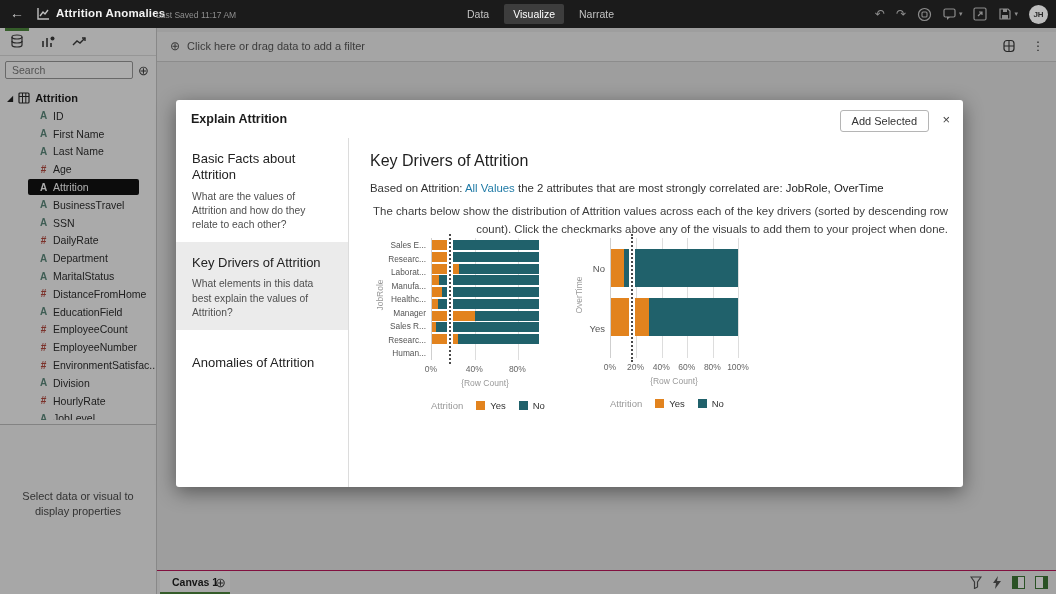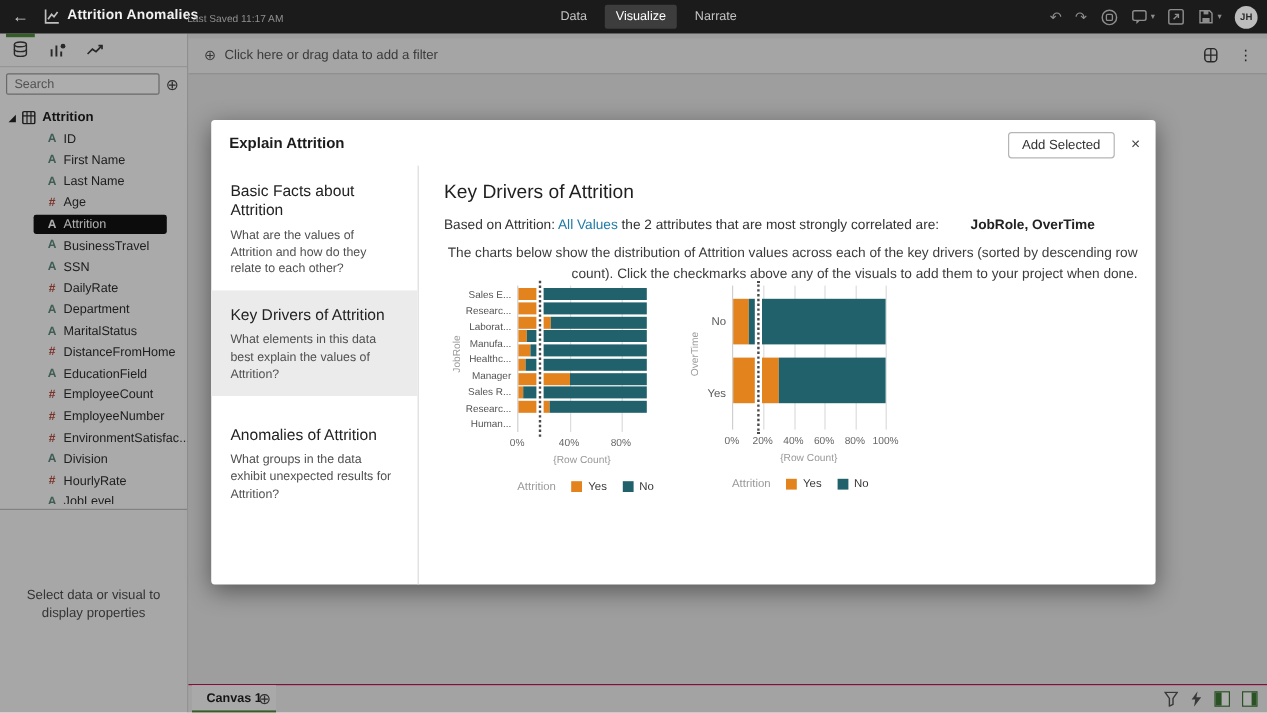--- a/index.html
+++ b/index.html
@@ -70,21 +70,21 @@
   .dlg-close { position:absolute; right:13px; top:12px; font-size:13px; color:#444; cursor:pointer; }
   .dlg-menu { position:absolute; left:0; top:38px; bottom:0; width:173px; border-right:1px solid #dcdcdc; }
   .mi { padding:13px 16px 10px 16px; cursor:pointer; }
   .mi.sel { background:#ebebeb; }
   .mi-title { font-size:13px; color:#222; line-height:1.25; margin-bottom:6px; }
   .mi-desc { font-size:10.3px; color:#4f4f4f; line-height:1.38; }
   .dlg-content { position:absolute; left:173px; top:38px; right:0; bottom:0; padding:14px 20px 0 21px; }
   .ct-title { font-size:16px; color:#1f1f1f; margin-bottom:12px; }
   .ct-p1 { font-size:11.4px; color:#333; margin-bottom:9px; }
   .ct-link { color:var(--link-blue,#1f7aa6); cursor:pointer; }
-  .ct-bold { font-weight:700; color:#222;margin-left:23px; }
+  .ct-bold { font-weight:400; color:#222; }
   .ct-p2 { font-size:11.4px; color:#3c3c3c; line-height:1.55; width:578px; margin-bottom:0;text-align:right; }
 
   
   .charts { display:flex; }
   .chart { position:relative; padding-left:15px; }
   .chart.c1 { margin-left:30px; }
   .ytitle { position:absolute; left:-20px; top:52px; width:60px; text-align:center; transform:rotate(-90deg); font-size:8.5px; color:#9a9a9a; }
   .plotarea { display:flex; }
   .labelcol { display:flex; flex-direction:column; }
   .c0 .labelcol { width:46px; }
@@ -324,21 +324,20 @@
       <div class="mi">
         <div class="mi-title">Basic Facts about Attrition</div>
         <div class="mi-desc">What are the values of Attrition and how do they relate to each other?</div>
       </div>
       <div class="mi sel">
         <div class="mi-title">Key Drivers of Attrition</div>
         <div class="mi-desc">What elements in this data best explain the values of Attrition?</div>
       </div>
       <div class="mi" style="margin-top:12px">
         <div class="mi-title">Anomalies of Attrition</div>
-        <div class="mi-desc">What groups in the data exhibit unexpected results for Attrition?</div>
       </div>
     </div>
 
     <div class="dlg-content">
       <div class="ct-title">Key Drivers of Attrition</div>
       <div class="ct-p1">
         <span>Based on Attrition: </span><span class="ct-link">All Values</span><span> the 2 attributes that are most strongly correlated are: </span><span class="ct-bold">JobRole, OverTime</span>
       </div>
       <div class="ct-p2">The charts below show the distribution of Attrition values across each of the key drivers (sorted by descending row count). Click the checkmarks above any of the visuals to add them to your project when done.</div>
 

